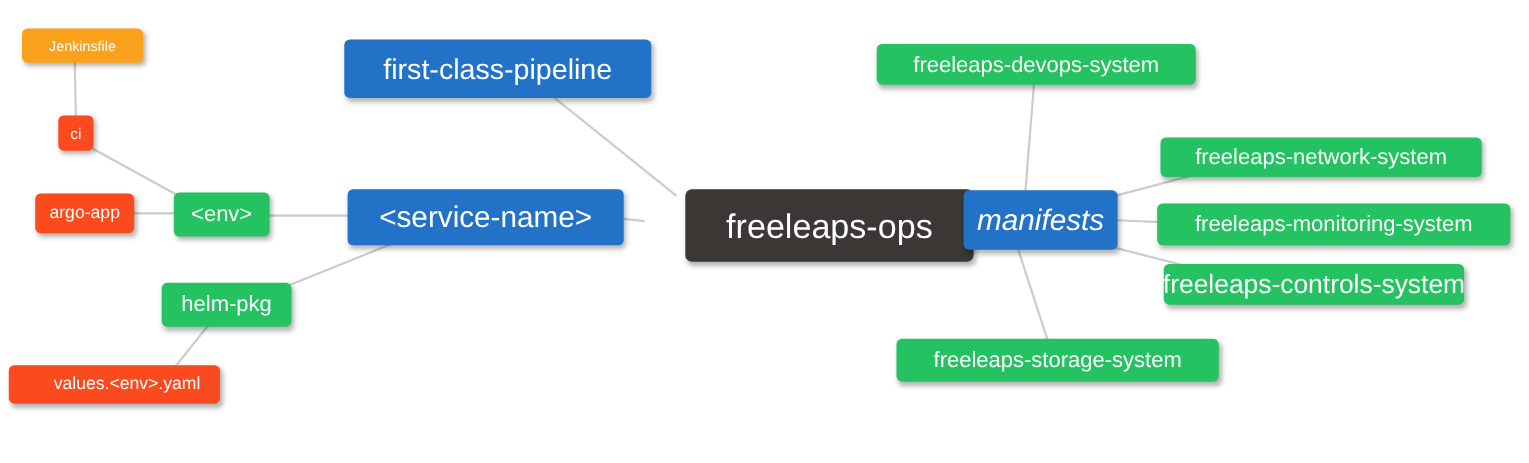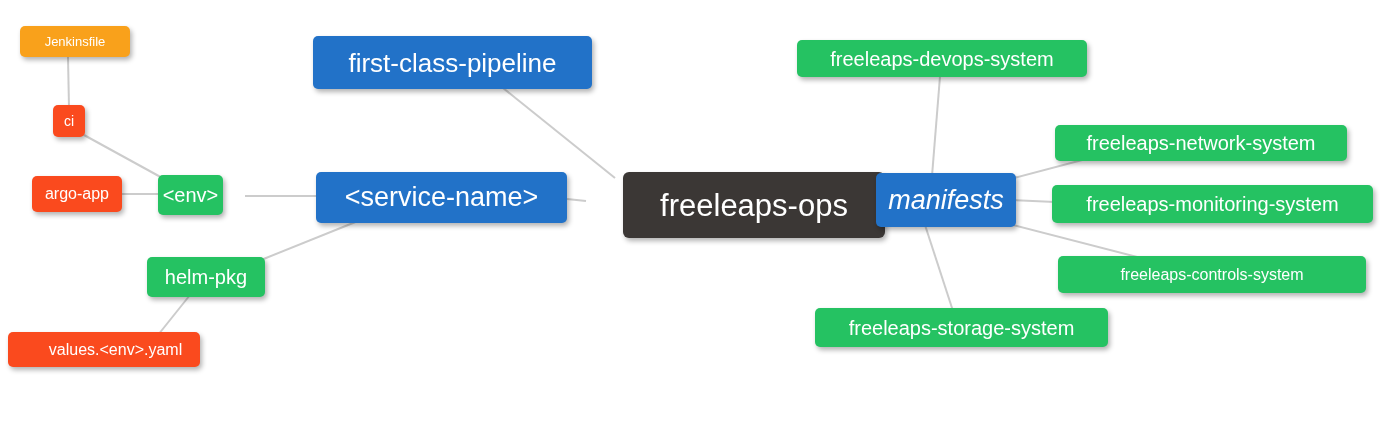--- a/index.html
+++ b/index.html
@@ -39,31 +39,31 @@
   }
   .c-root   { background: var(--root,   #3B3735); border-radius: 6px; margin-left: 40px; }
   .c-blue   { background: var(--branch, #2272C8); }
   .c-green  { background: var(--leaf-green,  #25C262); }
   .c-red    { background: var(--leaf-red,    #FA4A1E); }
   .c-orange { background: var(--leaf-orange, #F9A11B); }
 
   #n-jenkinsfile { left: 20px;   top: 26px;  width: 110px;  height: 31px; font-size: 13px; }
   #n-ci          { left: 53px;   top: 105px; width: 32px;  height: 32px; font-size: 14px; }
   #n-argo-app    { left: 32px;   top: 176px; width: 90px;  height: 36px; font-size: 16px; }
-  #n-env         { left: 158px;  top: 175px; width: 65px;  height: 40px; font-size: 20px; }
+  #n-env         { left: 158px;  top: 175px; width: 87px;  height: 40px; font-size: 20px; }
   #n-helm-pkg    { left: 147px;  top: 257px; width: 118px; height: 40px; font-size: 20px; }
   #n-values      { left: 8px;    top: 332px; width: 169px; height: 35px; font-size: 16px; padding-left: 23px; }
   #n-pipeline    { left: 313px;  top: 36px;  width: 279px; height: 53px; font-size: 26px; }
   #n-service     { left: 316px;  top: 172px; width: 251px; height: 51px; font-size: 27px; }
   #n-ops         { left: 583px;  top: 172px; width: 262px; height: 66px; font-size: 31px; }
   #n-manifests   { left: 876px;  top: 173px; width: 140px; height: 54px; font-size: 27px; font-style: italic; }
   #n-devops      { left: 797px;  top: 29px;  width: 290px; height: 37px; font-size: 20px; margin-top: 11px; }
   #n-network     { left: 1055px; top: 113px; width: 292px; height: 36px; font-size: 20px; margin-top: 12px; }
   #n-monitoring  { left: 1052px; top: 185px; width: 321px; height: 38px; font-size: 20px; }
-  #n-controls    { left: 1058px; top: 256px; width: 308px; height: 37px; font-size: 16px; }
+  #n-controls    { left: 1058px; top: 240px; width: 273px; height: 37px; font-size: 24px; }
   #n-storage     { left: 815px;  top: 308px; width: 293px; height: 39px; font-size: 20px; }
 </style>
 </head>
 <body>
 
 <div class="canvas">
 
   <svg class="edges" viewBox="0 0 1390 421">
     <line x1="68" y1="57" x2="69" y2="108"></line>
     <line x1="84" y1="135" x2="166" y2="180"></line>

